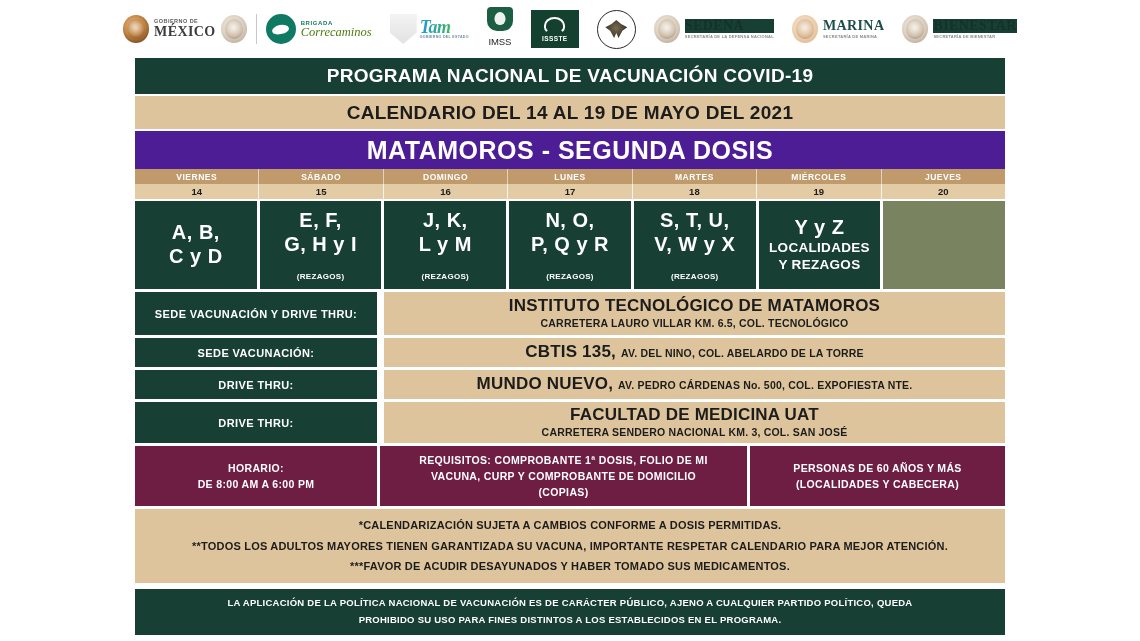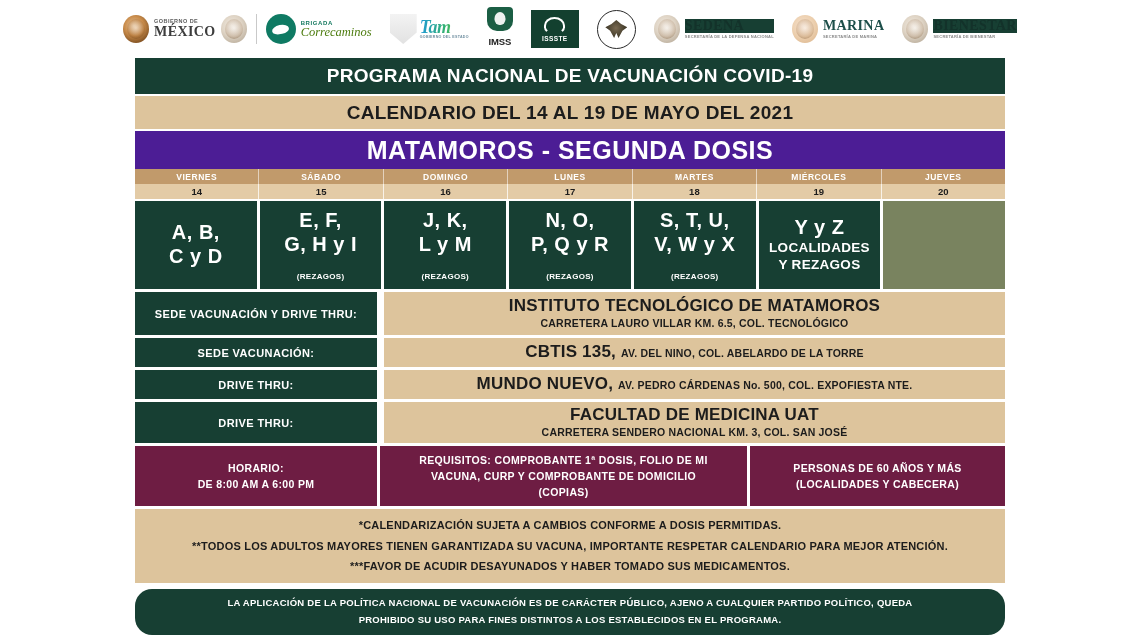--- a/index.html
+++ b/index.html
@@ -76,21 +76,21 @@
   .imss{display:flex;flex-direction:column;align-items:center;line-height:1;}
   .imss-badge{
     width:26px;height:24px;background:#1b5e44;border-radius:4px 4px 10px 10px;
     position:relative;
   }
   .imss-badge::before{
     content:"";position:absolute;left:50%;top:5px;transform:translateX(-50%);
     width:11px;height:13px;border-radius:50% 50% 45% 45%;
     background:#ffffff;opacity:.92;
   }
-  .imss-txt{font-size:9.5px;font-weight:700;color:#1d1d1d;letter-spacing:-.2px;margin-top:1px;}
+  .imss-txt{font-size:9.5px;font-weight:400;color:#1d1d1d;letter-spacing:-.2px;margin-top:1px;}
 
   .issste{
     width:48px;height:38px;background:#13402f;
     display:flex;flex-direction:column;align-items:center;justify-content:center;gap:1px;
   }
   .issste .mark{
     width:17px;height:13px;border-radius:50% 50% 40% 40%;
     border:2px solid #ffffff;border-bottom-color:transparent;
   }
   .issste .nm{font-size:6.5px;font-weight:700;color:#ffffff;letter-spacing:.4px;}
@@ -198,21 +198,21 @@
     top:509px;height:74px;background:#ddc49c;color:#1c1c1c;
     display:flex;flex-direction:column;align-items:center;justify-content:center;
     text-align:right;box-sizing:border-box;padding:4px 14px;
     font-size:11px;font-weight:700;letter-spacing:.2px;line-height:1.85;
   }
 
   .disclaimer{
     top:589px;height:46px;background:#173f33;color:#ffffff;
     display:flex;flex-direction:column;align-items:center;justify-content:center;
     text-align:center;box-sizing:border-box;padding:3px 22px;
-    font-size:9.5px;font-weight:700;letter-spacing:.25px;line-height:1.75;border-radius:17px;
+    font-size:9.5px;font-weight:700;letter-spacing:.25px;line-height:1.75;
   }
 </style>
 </head>
 <body>
 
 <div class="poster">
 
   <div class="logobar">
 
     <div class="logo">

